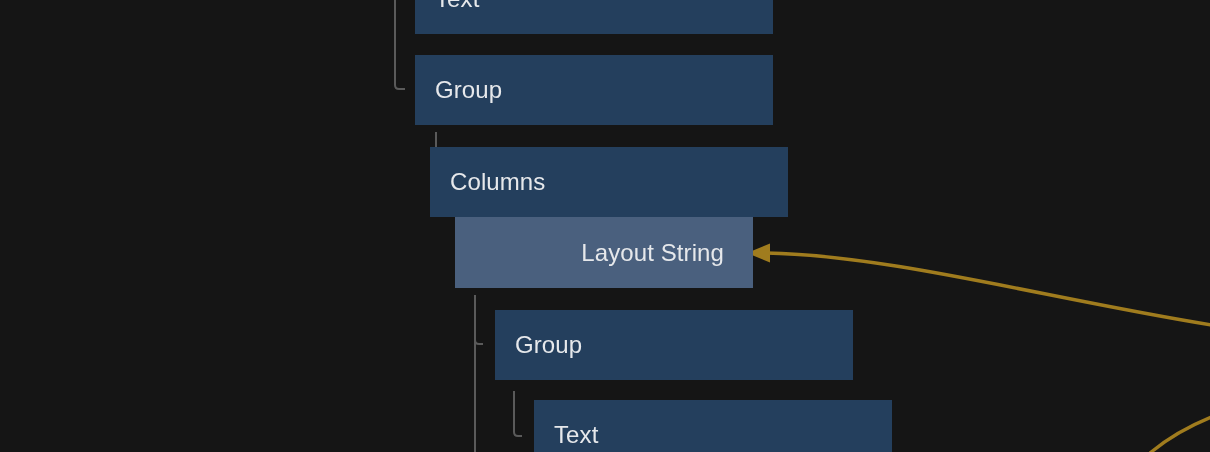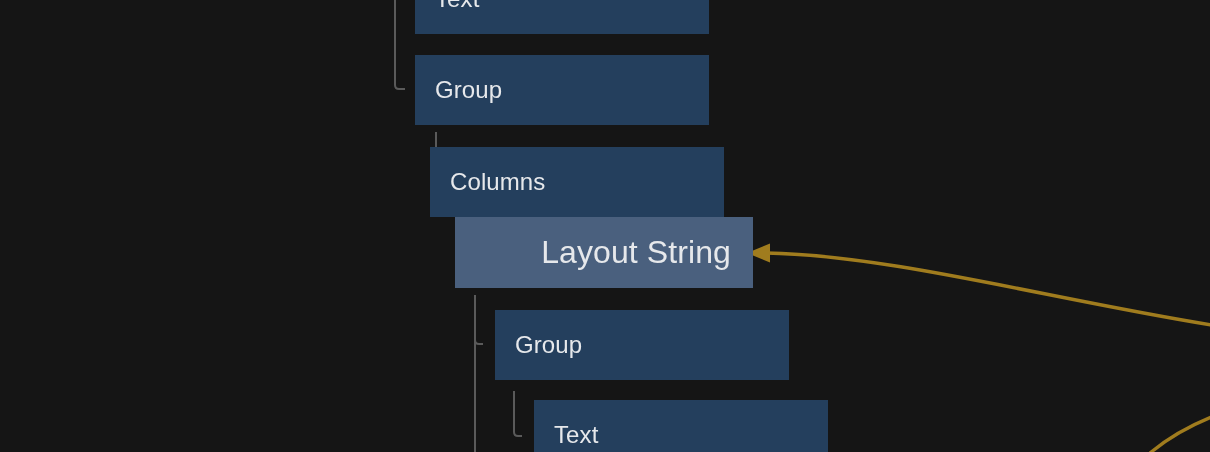--- a/index.html
+++ b/index.html
@@ -14,41 +14,41 @@
   html,body{width:1210px;height:452px;overflow:hidden;background:var(--bg);}
   .canvas{
     position:relative;
     width:1210px;height:452px;
     background:var(--bg);
     font-family:"Liberation Sans", sans-serif;
     overflow:hidden;
   }
   .node{
     position:absolute;
-    width:294px;
+    width:358px;
     height:70px;
     background:var(--node);
     color:var(--text);
     display:flex;
     align-items:center;
     padding-left:20px;
     font-size:24px;
     letter-spacing:0.1px;
   }
   .input-row{
     position:absolute;
     width:298px;
     height:71px;
     background:var(--row);
     color:var(--text);
     display:flex;
     align-items:center;
     justify-content:flex-end;
-    padding-right:22px;
-    font-size:32px;
+    padding-right:29px;
+    font-size:24px;
     letter-spacing:0.1px;
   }
   .b1{left:415px;top:-36px;}
   .b2{left:415px;top:55px;}
   .b3{left:430px;top:147px;}
   .r3{left:455px;top:217px;}
   .b4{left:495px;top:310px;}
   .b5{left:534px;top:400px;}
   svg.overlay{
     position:absolute;

